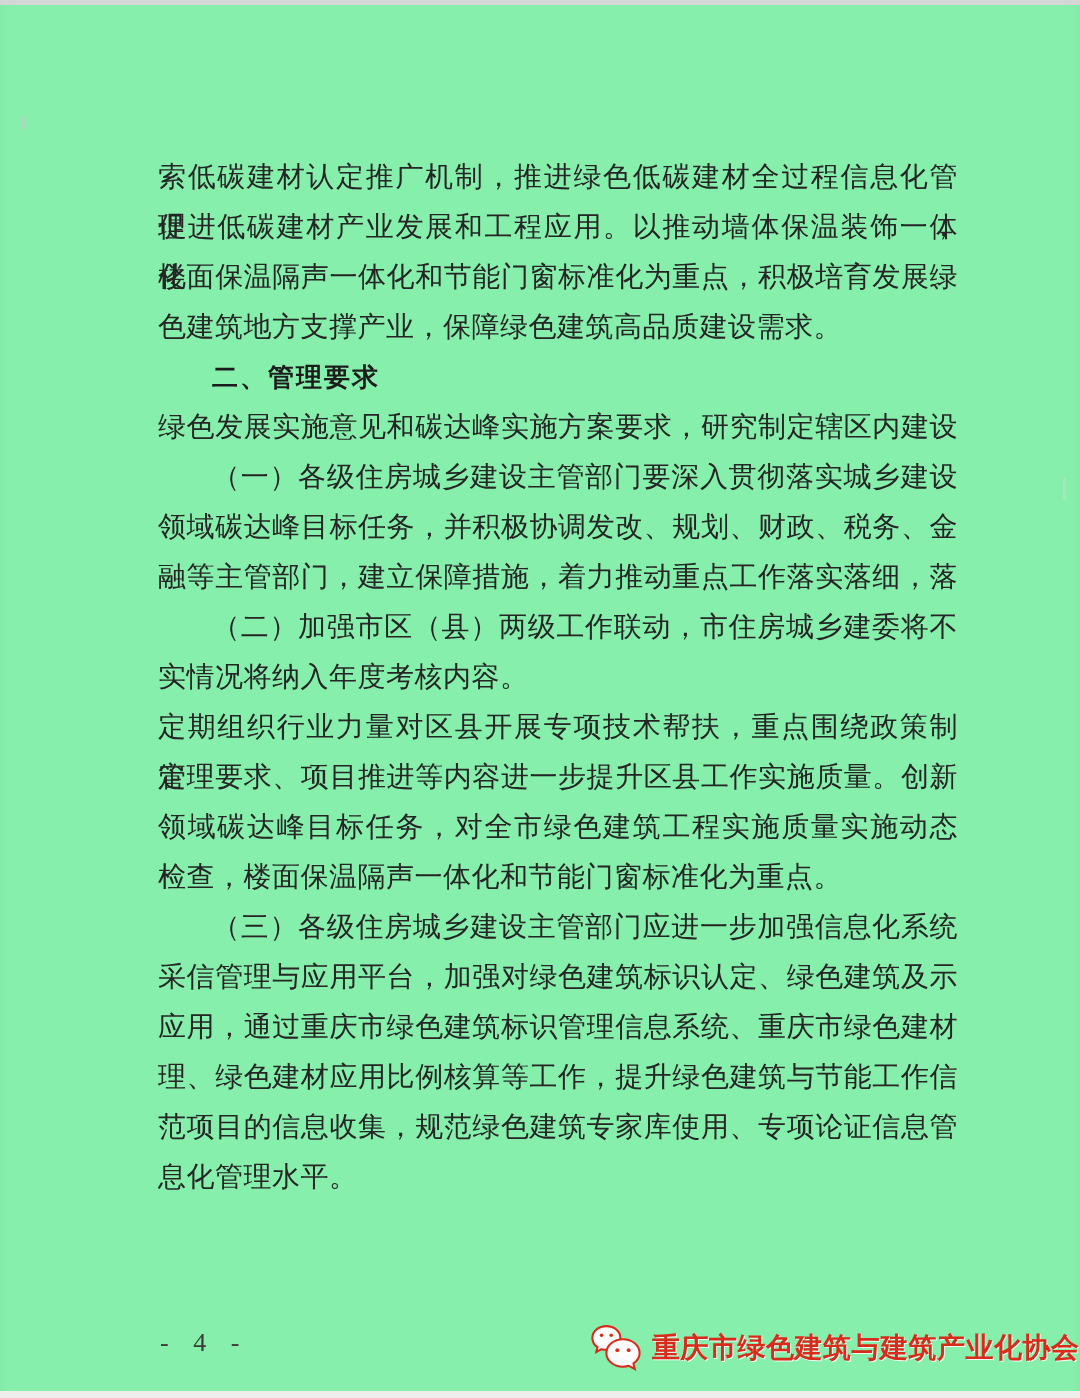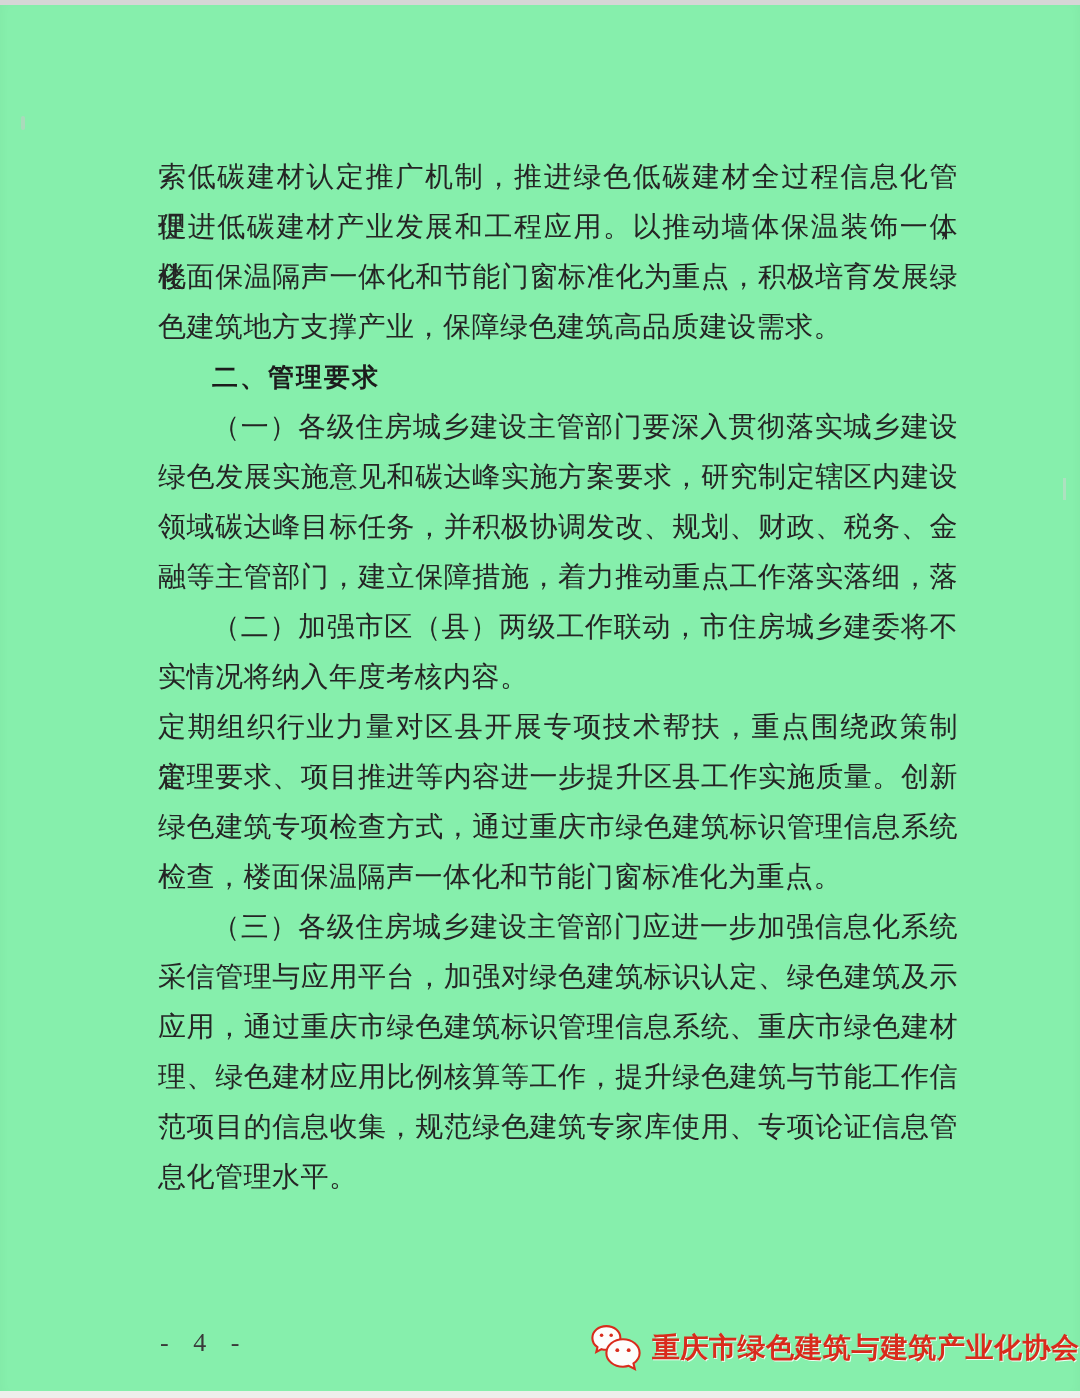--- a/index.html
+++ b/index.html
@@ -116,29 +116,29 @@
   <div class="edge-top"></div>
   <div class="scan-artifact"></div>
   <div class="scan-artifact-right"></div>
 
   <main class="text-block">
       <div class="line body fill">索低碳建材认定推广机制，推进绿色低碳建材全过程信息化管理，</div>
       <div class="line body fill">促进低碳建材产业发展和工程应用。以推动墙体保温装饰一体化、</div>
       <div class="line body fill">楼面保温隔声一体化和节能门窗标准化为重点，积极培育发展绿</div>
       <div class="line body">色建筑地方支撑产业，保障绿色建筑高品质建设需求。</div>
       <div class="line heading indent">二、管理要求</div>
+      <div class="line body fill">绿色发展实施意见和碳达峰实施方案要求，研究制定辖区内建设</div>
       <div class="line body indent fill">（一）各级住房城乡建设主管部门要深入贯彻落实城乡建设</div>
-      <div class="line body fill">绿色发展实施意见和碳达峰实施方案要求，研究制定辖区内建设</div>
       <div class="line body fill">领域碳达峰目标任务，并积极协调发改、规划、财政、税务、金</div>
       <div class="line body fill">融等主管部门，建立保障措施，着力推动重点工作落实落细，落</div>
       <div class="line body indent fill">（二）加强市区（县）两级工作联动，市住房城乡建委将不</div>
       <div class="line body">实情况将纳入年度考核内容。</div>
       <div class="line body fill">定期组织行业力量对区县开展专项技术帮扶，重点围绕政策制定、</div>
       <div class="line body fill">管理要求、项目推进等内容进一步提升区县工作实施质量。创新</div>
-      <div class="line body fill">绿色建筑专项检查方式，通过重庆市绿色建筑标识管理信息系统</div>
+      <div class="line body fill">领域碳达峰目标任务，对全市绿色建筑工程实施质量实施动态</div>
       <div class="line body">检查，楼面保温隔声一体化和节能门窗标准化为重点。</div>
       <div class="line body indent fill">（三）各级住房城乡建设主管部门应进一步加强信息化系统</div>
       <div class="line body fill">采信管理与应用平台，加强对绿色建筑标识认定、绿色建筑及示</div>
       <div class="line body fill">应用，通过重庆市绿色建筑标识管理信息系统、重庆市绿色建材</div>
       <div class="line body fill">理、绿色建材应用比例核算等工作，提升绿色建筑与节能工作信</div>
       <div class="line body fill">范项目的信息收集，规范绿色建筑专家库使用、专项论证信息管</div>
       <div class="line body">息化管理水平。</div>
     </main>
 
   <div class="page-number">- 4 -</div>

